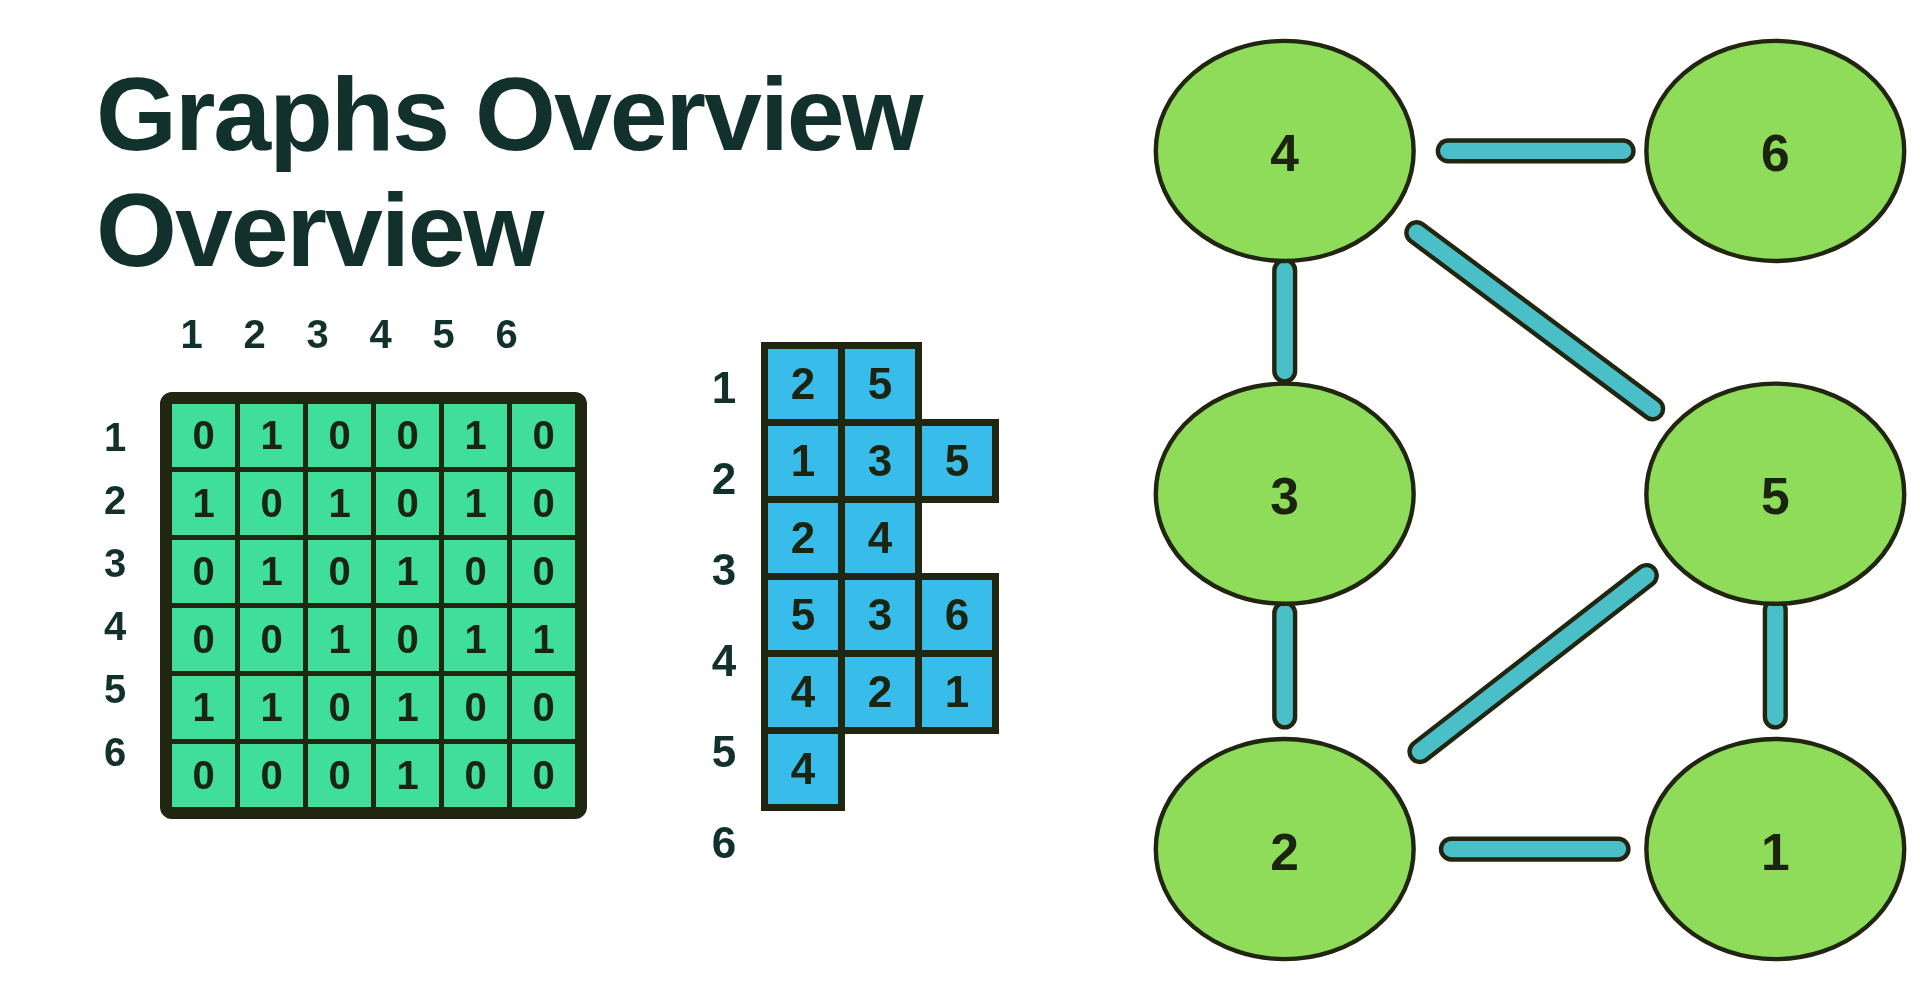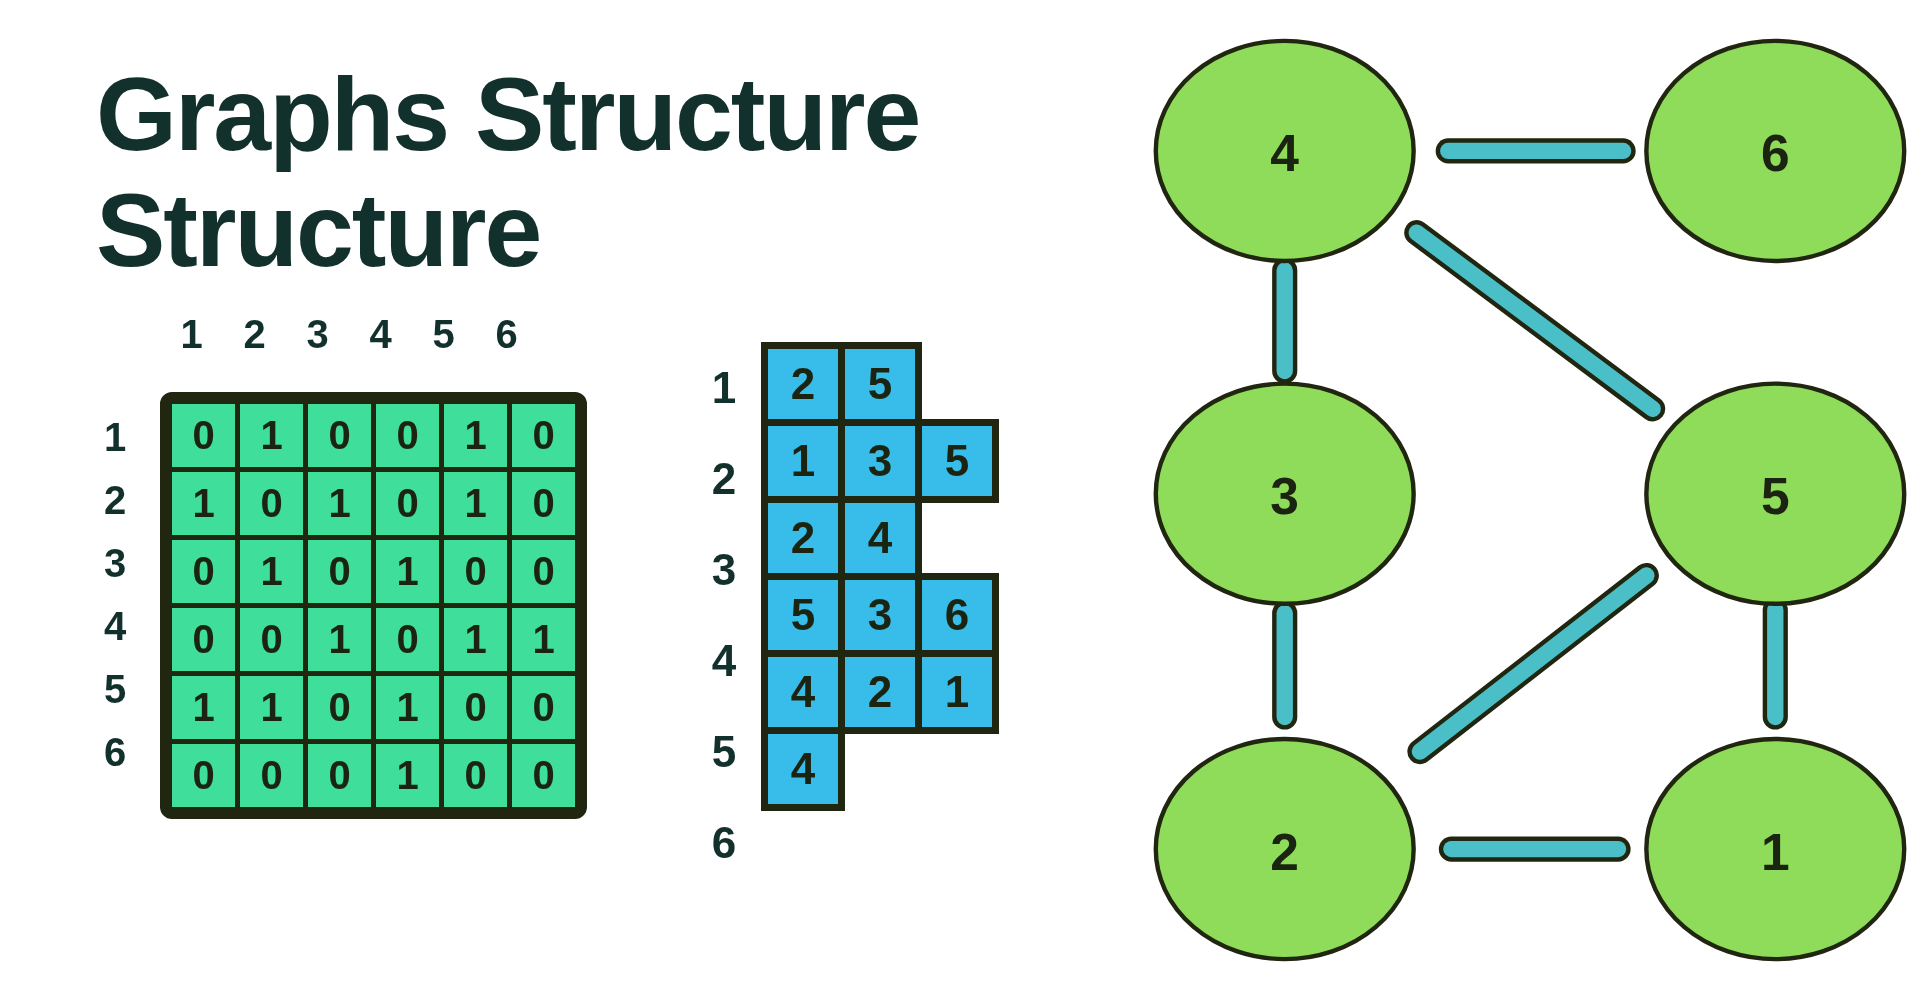--- a/index.html
+++ b/index.html
@@ -97,21 +97,21 @@
     font-size:82px;font-weight:bold;text-anchor:middle;dominant-baseline:central;
   }
   .edge-outer{stroke:#20260f;stroke-linecap:round;fill:none;}
   .edge-inner{stroke:#4BBFC8;stroke-linecap:round;fill:none;}
 </style>
 </head>
 <body>
 
 <div id="stage">
 
-  <div class="title">Graphs Structure Structure</div>
+  <div class="title">Graphs Overview Overview</div>
 
   <div class="matrix-block">
     <div class="matrix-colheads">
         <div class="ch">1</div>
         <div class="ch">2</div>
         <div class="ch">3</div>
         <div class="ch">4</div>
         <div class="ch">5</div>
         <div class="ch">6</div>
       </div>

